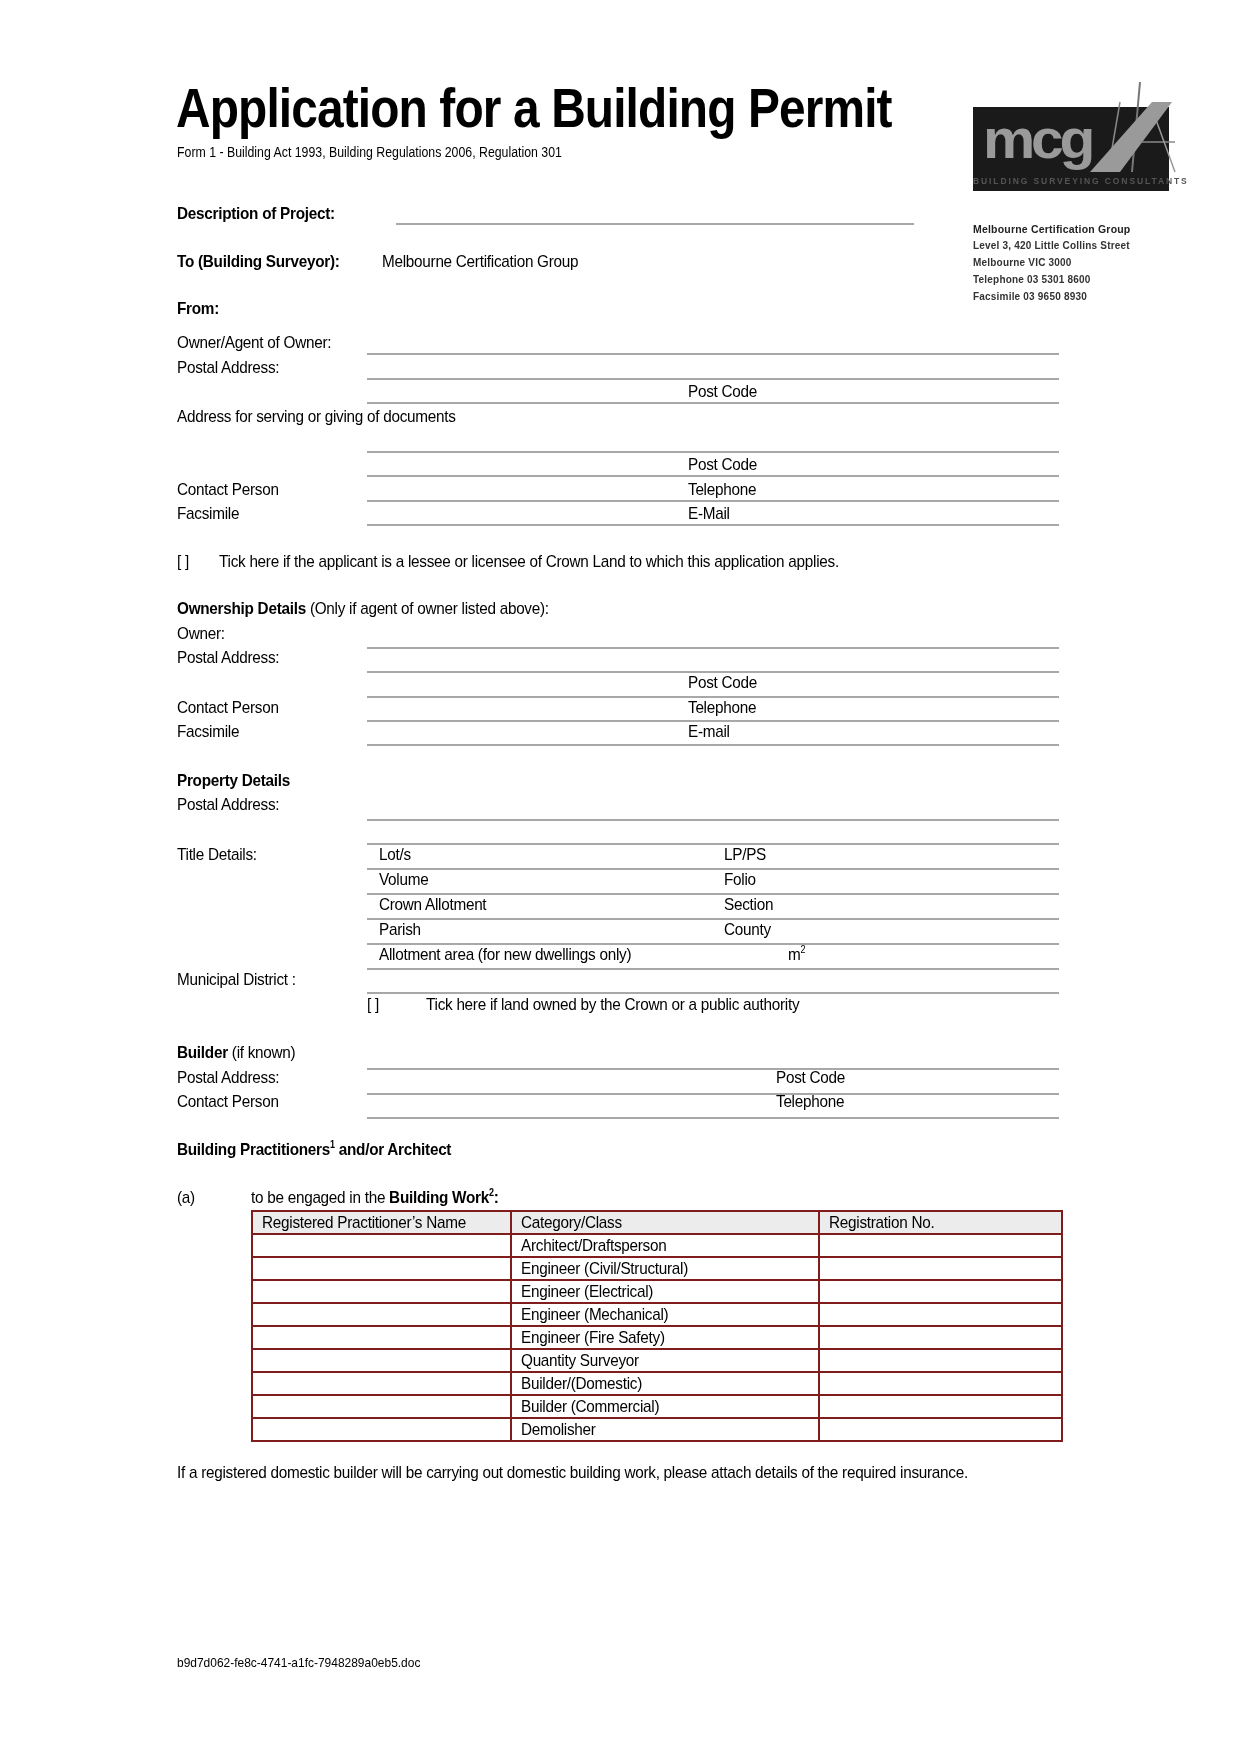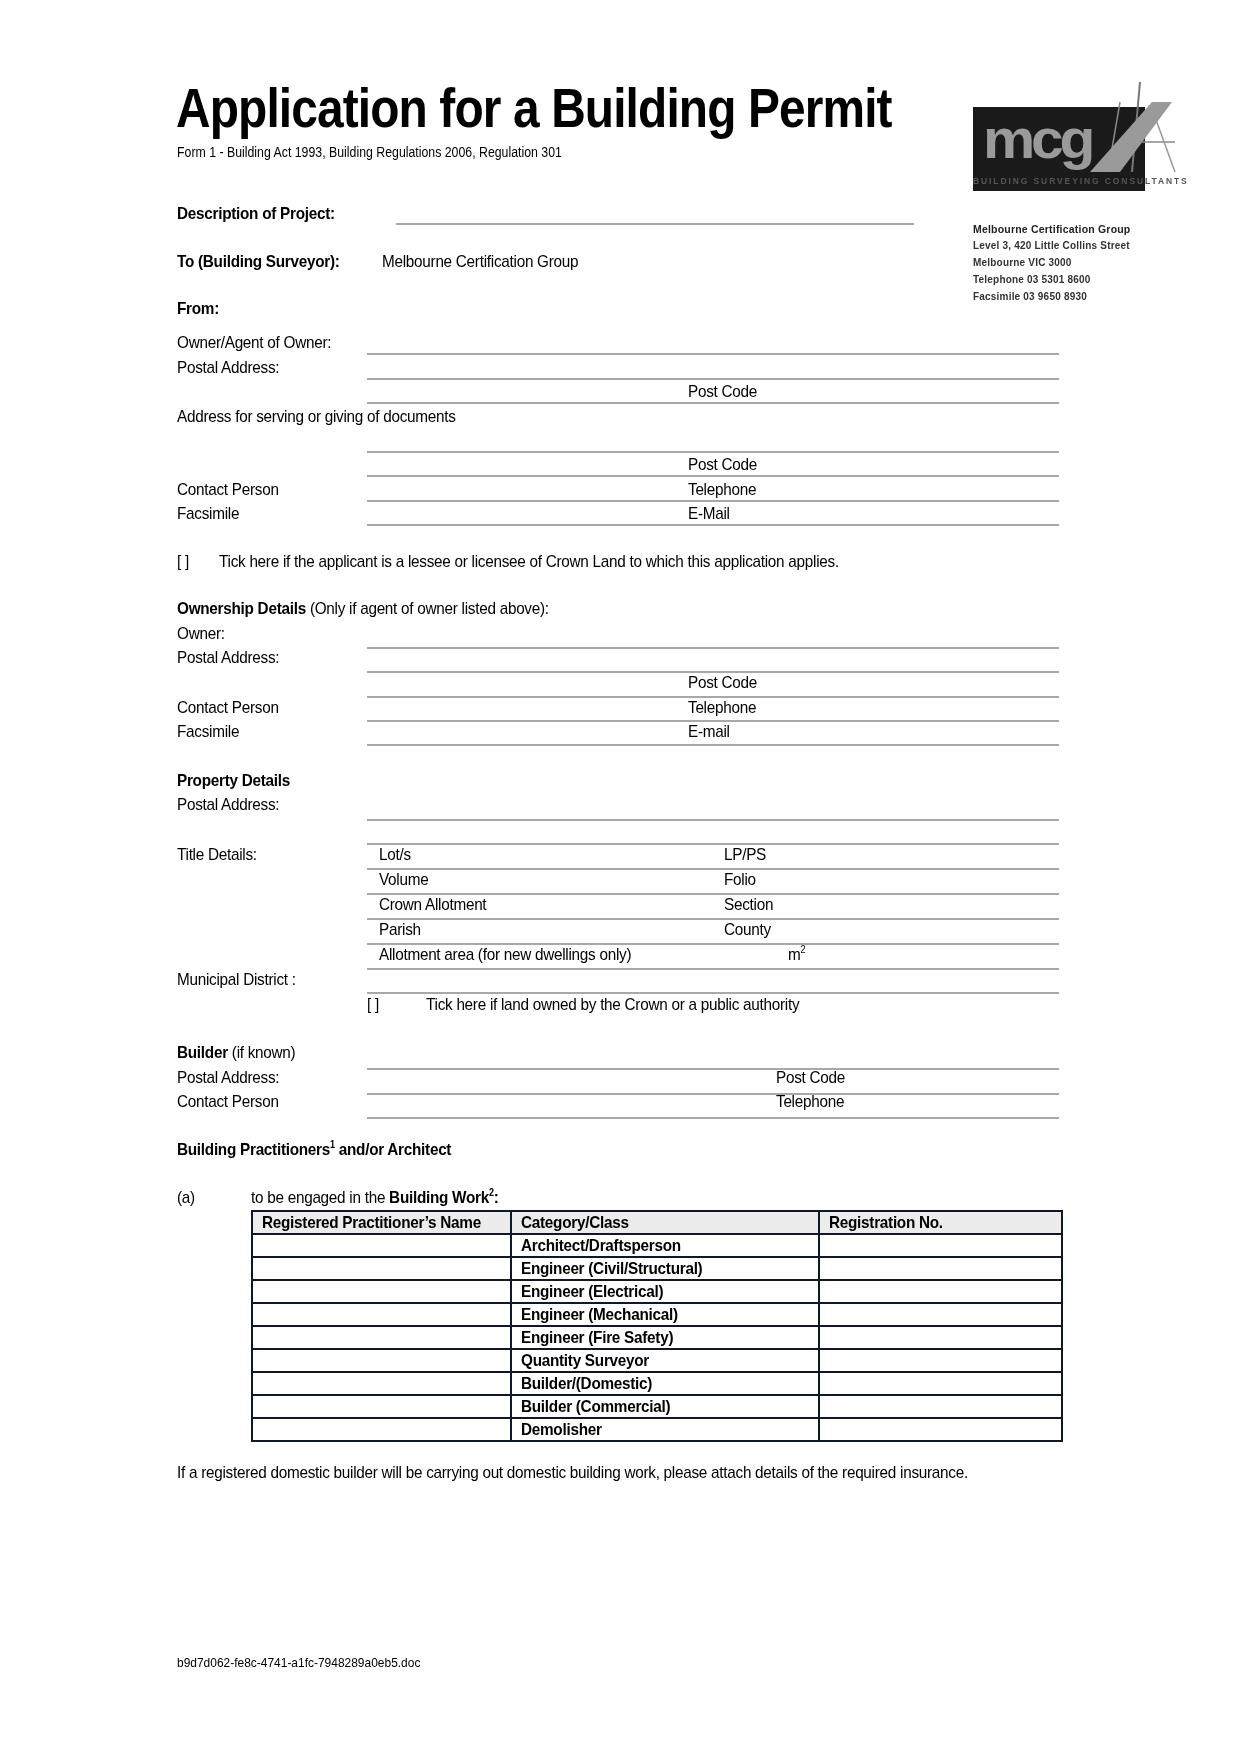--- a/index.html
+++ b/index.html
@@ -5,29 +5,29 @@
   html, body { margin:0; padding:0; background:#ffffff; }
   body { width:1240px; height:1754px; position:relative; overflow:hidden;
          font-family:"Liberation Sans", sans-serif; color:#000; }
   .abs { position:absolute; white-space:nowrap; }
   .t { font-size:17px; line-height:20px; letter-spacing:-0.3px; transform:scaleX(0.9); transform-origin:left top; }
   .b { font-weight:bold; }
   .line { position:absolute; height:0; border-top:2px solid #a8a8a8; }
   h1.title { position:absolute; left:176px; top:78px; margin:0; font-size:55px; line-height:60px;
              font-weight:bold; letter-spacing:-1px; transform:scaleX(0.87); transform-origin:left top; }
   .subtitle { font-size:14px; line-height:16px; transform:scaleX(0.88); transform-origin:left top; }
-  .logo-box { position:absolute; left:973px; top:107px; width:172px; height:84px; background:#1a1a1a; }
+  .logo-box { position:absolute; left:973px; top:107px; width:172px; height:84px; background:#1a1a1a;padding-left:24px; }
   .logo-text { position:absolute; left:10px; top:4px; font-size:56px; line-height:56px; font-weight:bold;
                color:#9a9a9a; letter-spacing:-4px; transform:scaleX(1.05); transform-origin:left top; }
   .logo-tag { position:absolute; left:973px; top:176px; font-size:8.5px; letter-spacing:1.9px; color:#555; font-weight:bold; }
   .addr { position:absolute; left:973px; font-size:10px; line-height:14px; color:#333; font-weight:bold; letter-spacing:0.2px; }
   .addr.first { font-size:10.5px; color:#222; }
   table.prac { position:absolute; left:251px; top:1210px; width:812px; border-collapse:collapse; }
-  table.prac td, table.prac th { border:2px solid #0f172a; height:21px; padding:0 0 0 9px; font-size:17px;
-       font-weight:bold; text-align:left; line-height:21px; white-space:nowrap; }
+  table.prac td, table.prac th { border:2px solid #7f1d1d; height:21px; padding:0 0 0 9px; font-size:17px;
+       font-weight:normal; text-align:left; line-height:21px; white-space:nowrap; }
   table.prac th { background:#ececec; }
   table.prac .c1 { width:248px; }
   table.prac .c2 { width:297px; }
   .cell-text { display:inline-block; transform:scaleX(0.9); transform-origin:left center; letter-spacing:-0.3px; }
   .footer { font-size:13px; transform:scaleX(0.92); transform-origin:left top; }
   sup { font-size:10px; line-height:0; }
 </style>
 </head>
 <body>
 

